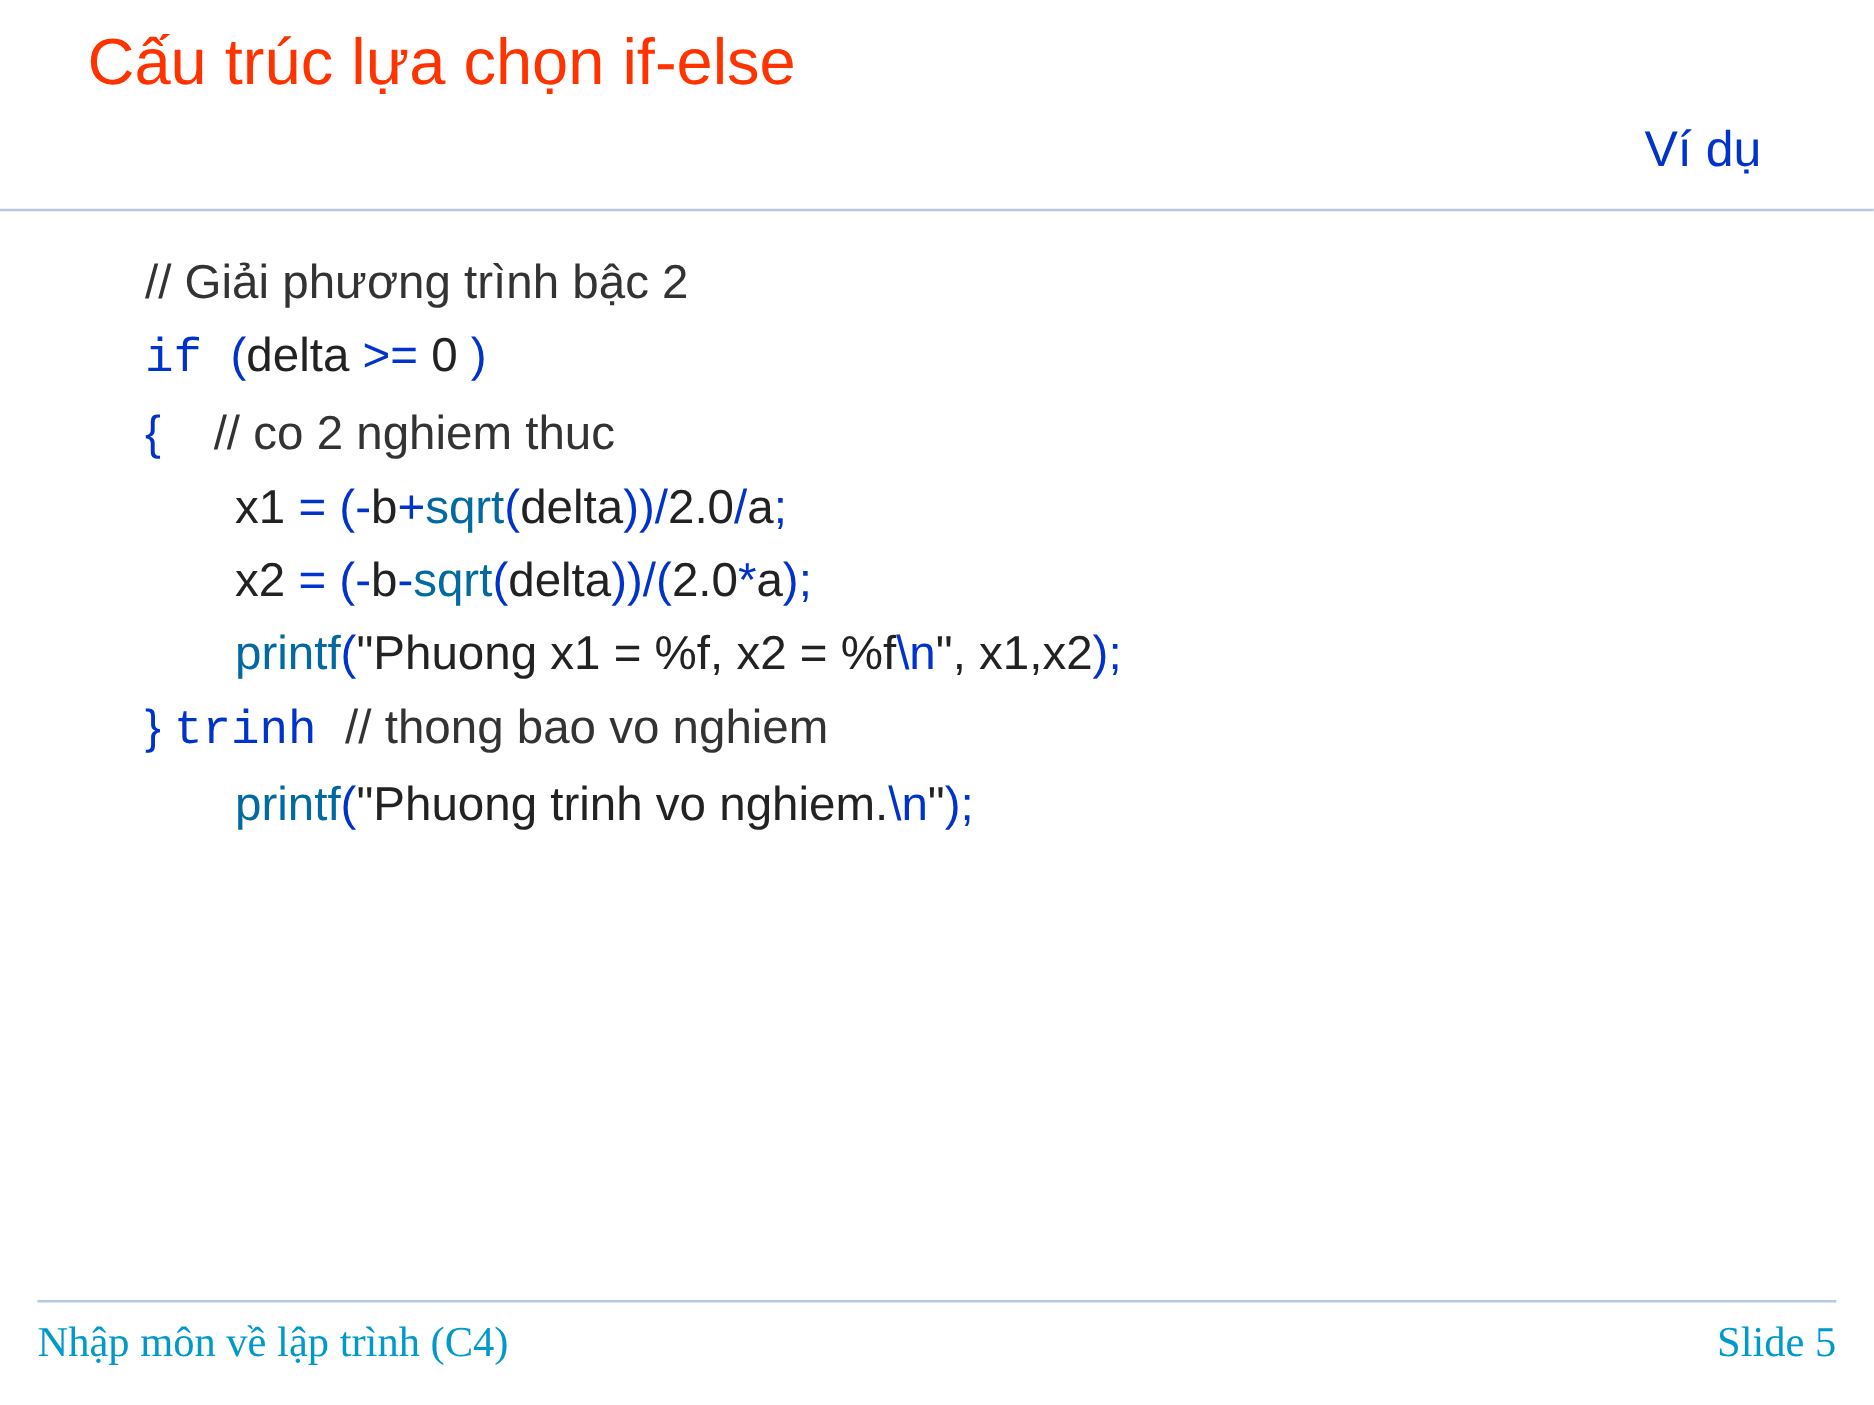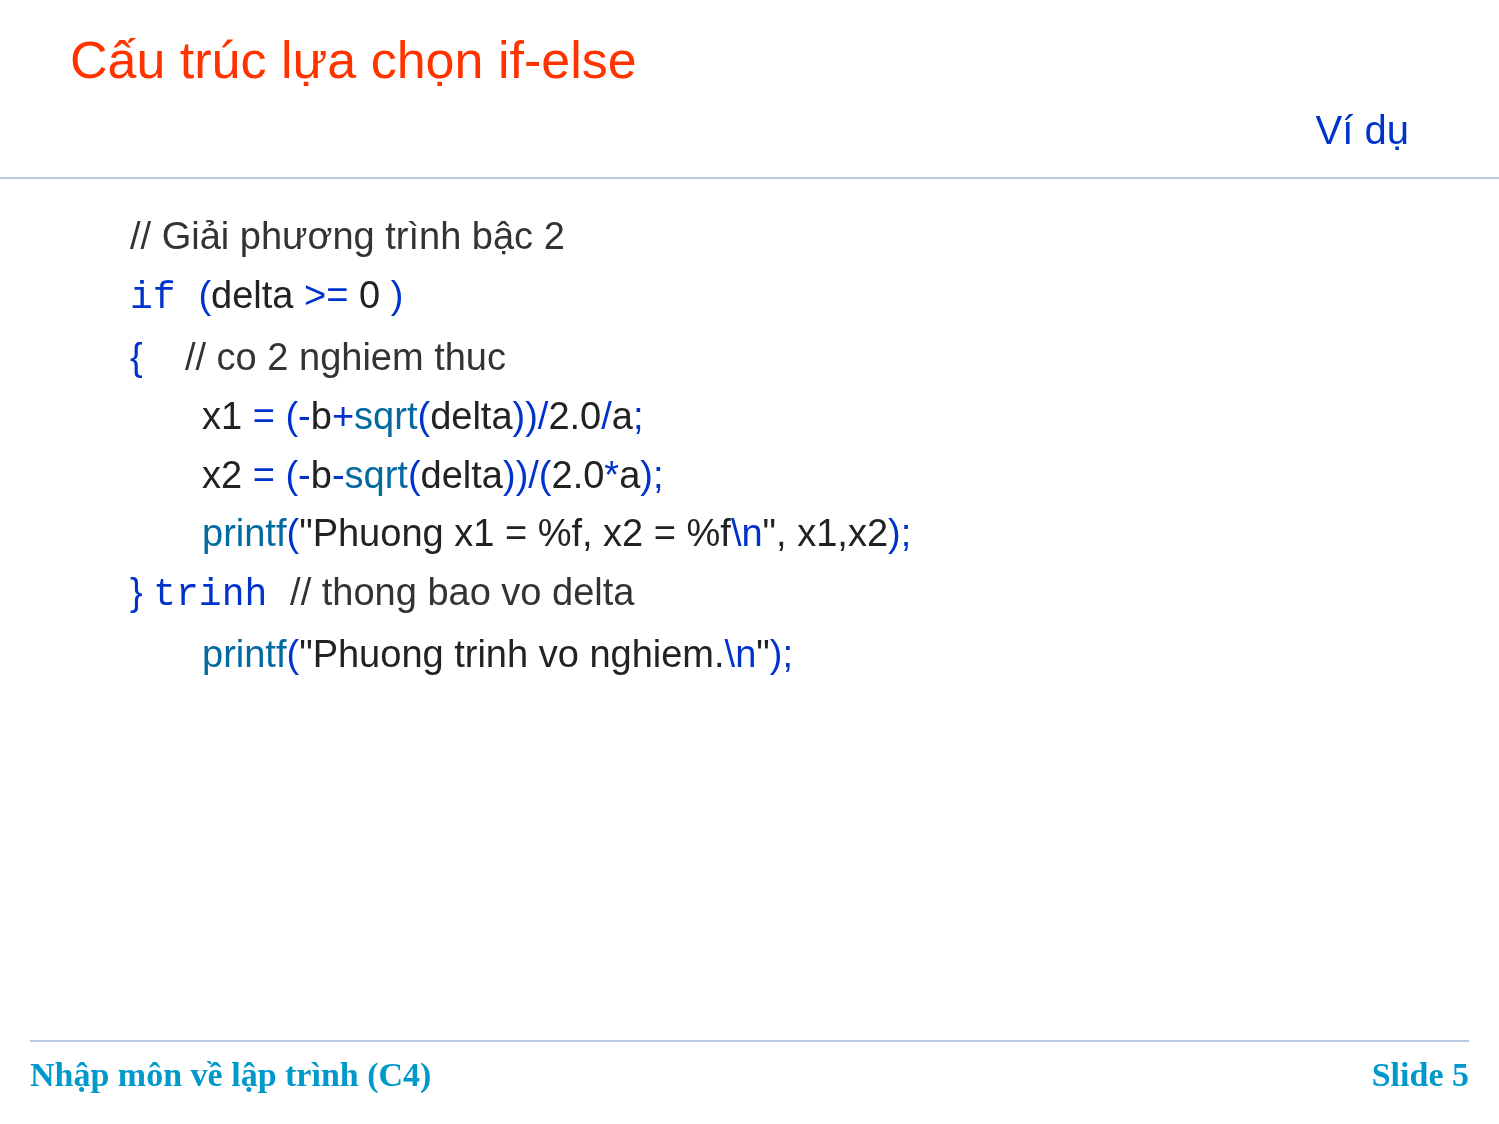--- a/index.html
+++ b/index.html
@@ -8,42 +8,42 @@
     height: 1124px;
     background: #ffffff;
     font-family: Arial, "Helvetica Neue", Helvetica, sans-serif;
     position: relative;
     overflow: hidden;
   }
   .slide {
     width: 100%;
     height: 100%;
     position: relative;
-    padding: 30px 70px 0 70px;
+    padding: 20px 70px 0 70px;
   }
   .title {
     color: #ff3300;
     font-size: 52px;
     font-weight: normal;
     margin-bottom: 18px;
   }
   .subtitle {
     color: #0033cc;
     font-size: 40px;
     text-align: right;
     padding-right: 20px;
     margin-bottom: 24px;
   }
   .divider-top {
     border: none;
     border-top: 2px solid #b8c8e0;
     margin: 0 -70px 28px -70px;
   }
   .code-block {
-    margin-left: 60px;
+    margin-left: 46px;
     font-size: 38px;
     line-height: 1.55;
     color: #222;
     font-family: Arial, sans-serif;
   }
   .code-line { white-space: pre; }
   .indent1 { padding-left: 72px; }
   .c-comment { color: #333; }
   .c-op { color: #0033cc; }
   .c-kw { color: #0033cc; font-family: Liberation Mono, monospace; }
@@ -61,21 +61,21 @@
   .divider-bottom {
     border: none;
     border-top: 2px solid #b8c8e0;
     margin-bottom: 14px;
   }
   .footer-row {
     display: flex;
     justify-content: space-between;
     align-items: baseline;
     font-family: "Times New Roman", Times, serif;
-    font-weight: bold;
+    font-weight: normal;
     font-size: 34px;
     color: #0099cc;
   }
 </style>
 </head>
 <body>
 
 <div class="slide">
 
   <div class="title">Cấu trúc lựa chọn if-else</div>
@@ -90,21 +90,21 @@
     <div class="code-line"><span class="c-kw">if </span><span class="c-paren">(</span><span>delta </span><span class="c-op">&gt;=</span><span> 0 </span><span class="c-paren">)</span></div>
 
     <div class="code-line"><span class="c-paren">{</span><span>    </span><span class="c-comment">// co 2 nghiem thuc</span></div>
 
     <div class="code-line indent1"><span>x1 </span><span class="c-op">= </span><span class="c-paren">(</span><span class="c-op">-</span><span>b</span><span class="c-op">+</span><span class="c-func">sqrt</span><span class="c-paren">(</span><span>delta</span><span class="c-paren">)</span><span class="c-paren">)</span><span class="c-op">/</span><span>2.0</span><span class="c-op">/</span><span>a</span><span class="c-op">;</span></div>
 
     <div class="code-line indent1"><span>x2 </span><span class="c-op">= </span><span class="c-paren">(</span><span class="c-op">-</span><span>b</span><span class="c-op">-</span><span class="c-func">sqrt</span><span class="c-paren">(</span><span>delta</span><span class="c-paren">)</span><span class="c-paren">)</span><span class="c-op">/</span><span class="c-paren">(</span><span>2.0</span><span class="c-op">*</span><span>a</span><span class="c-paren">)</span><span class="c-op">;</span></div>
 
     <div class="code-line indent1"><span class="c-func">printf</span><span class="c-paren">(</span><span class="c-str">"</span><span class="c-str">Phuong x1 = %f, x2 = %f</span><span class="c-esc">\n</span><span class="c-str">"</span><span>, x1,x2</span><span class="c-paren">)</span><span class="c-op">;</span></div>
 
-    <div class="code-line"><span class="c-paren">} </span><span class="c-kw">trinh </span><span class="c-comment">// thong bao vo delta</span></div>
+    <div class="code-line"><span class="c-paren">} </span><span class="c-kw">trinh </span><span class="c-comment">// thong bao vo nghiem</span></div>
 
     <div class="code-line indent1"><span class="c-func">printf</span><span class="c-paren">(</span><span class="c-str">"</span><span class="c-str">Phuong trinh vo nghiem.</span><span class="c-esc">\n</span><span class="c-str">"</span><span class="c-paren">)</span><span class="c-op">;</span></div>
 
   </div>
 
   <div class="footer">
     <hr class="divider-bottom">
     <div class="footer-row">
       <span>Nhập môn về lập trình (C4)</span>
       <span>Slide 5</span>

